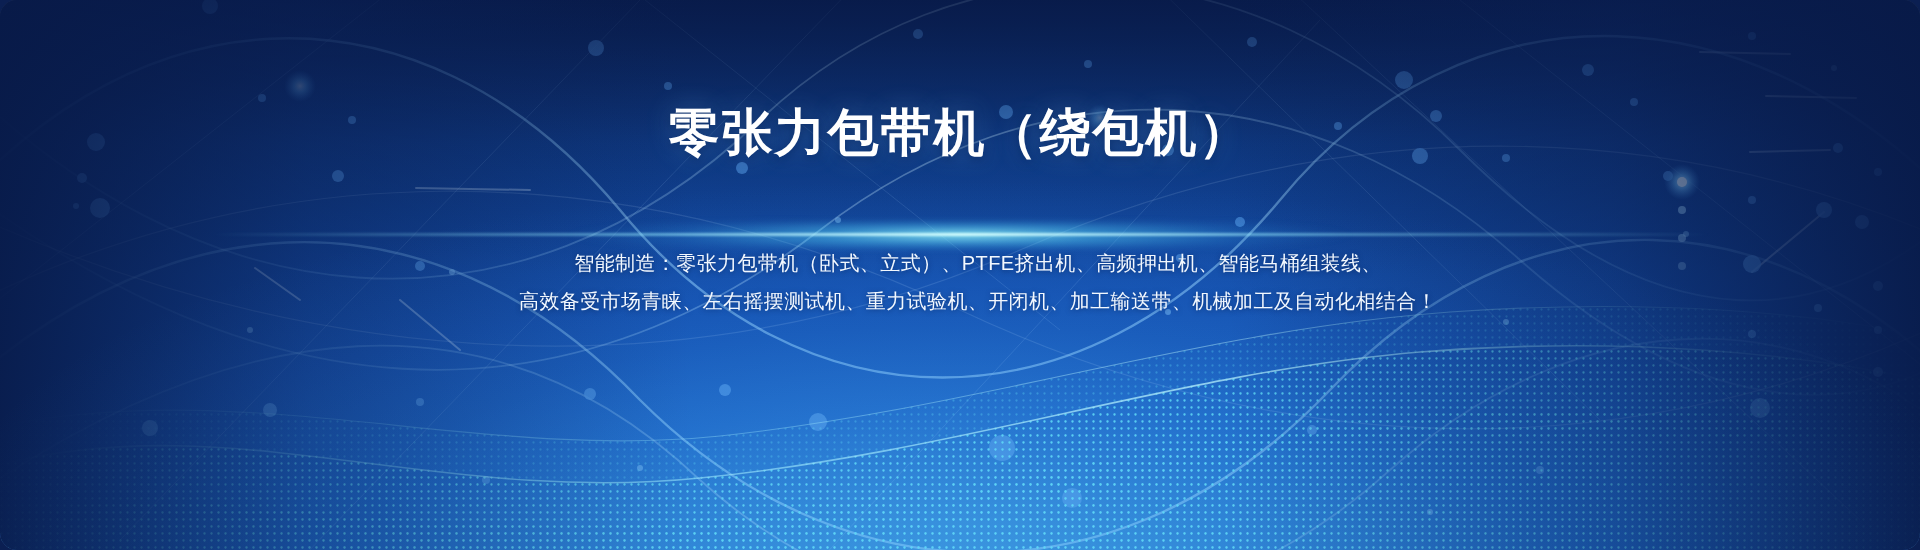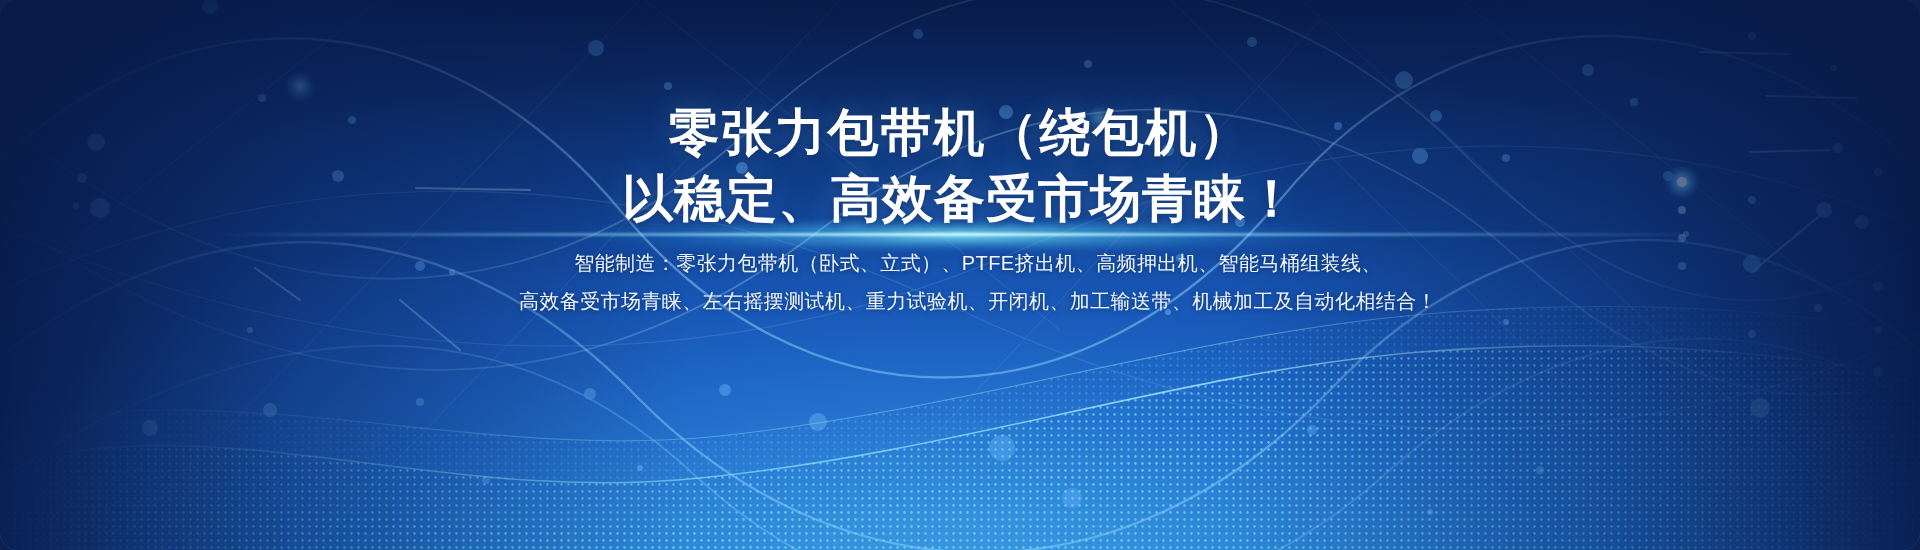--- a/index.html
+++ b/index.html
@@ -301,21 +301,20 @@
 
   <div class="bg-vignette"></div>
 
   <div class="horizon-glow"></div>
   <div class="horizon-line"></div>
 
   <div class="content">
 
     <div class="headline">
       <span class="headline-line l1">零张力包带机（绕包机）</span>
-      <span class="headline-line l2">以稳定、高效备受市场青睐！</span>
     </div>
 
     <div class="subtext">
       <span class="subtext-line">智能制造：零张力包带机（卧式、立式）、PTFE挤出机、高频押出机、智能马桶组装线、</span>
       <span class="subtext-line">高效备受市场青睐、左右摇摆测试机、重力试验机、开闭机、加工输送带、机械加工及自动化相结合！</span>
     </div>
 
   </div>
 </div>
 

